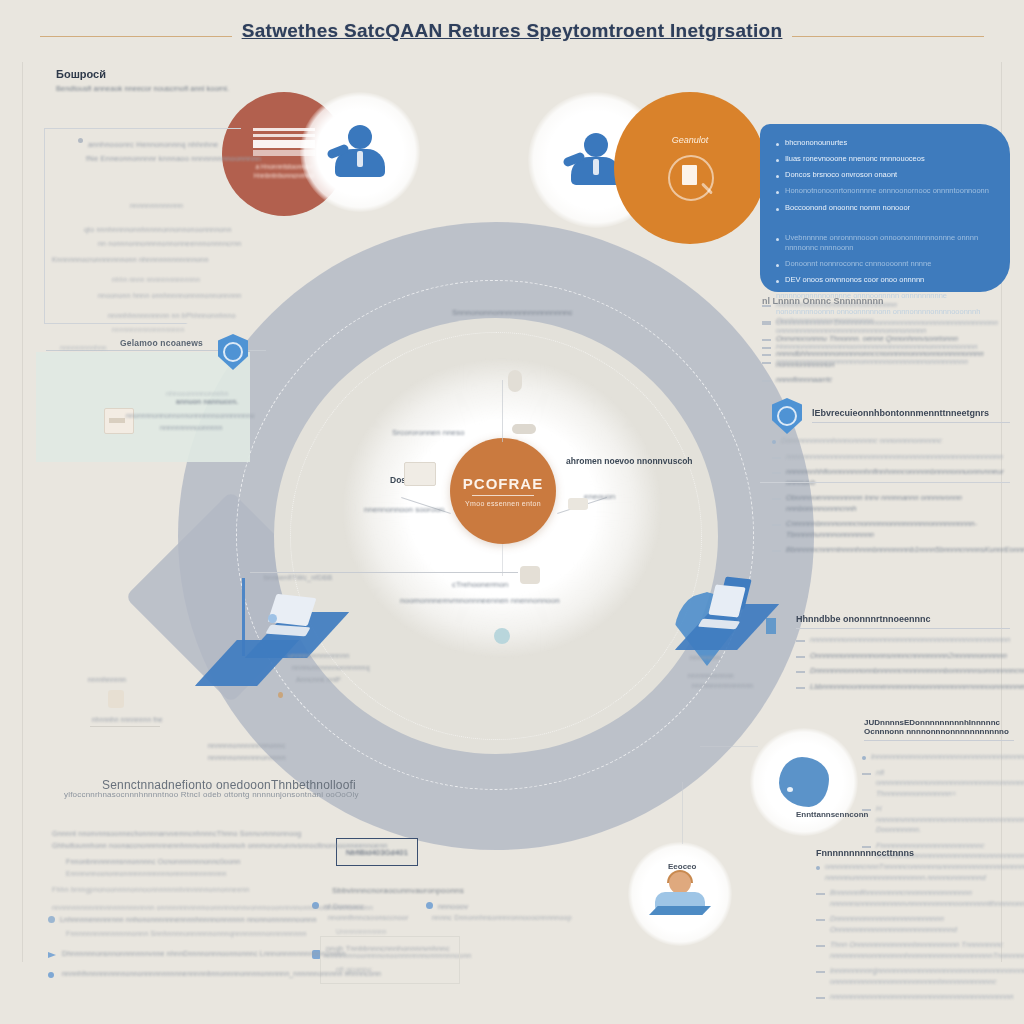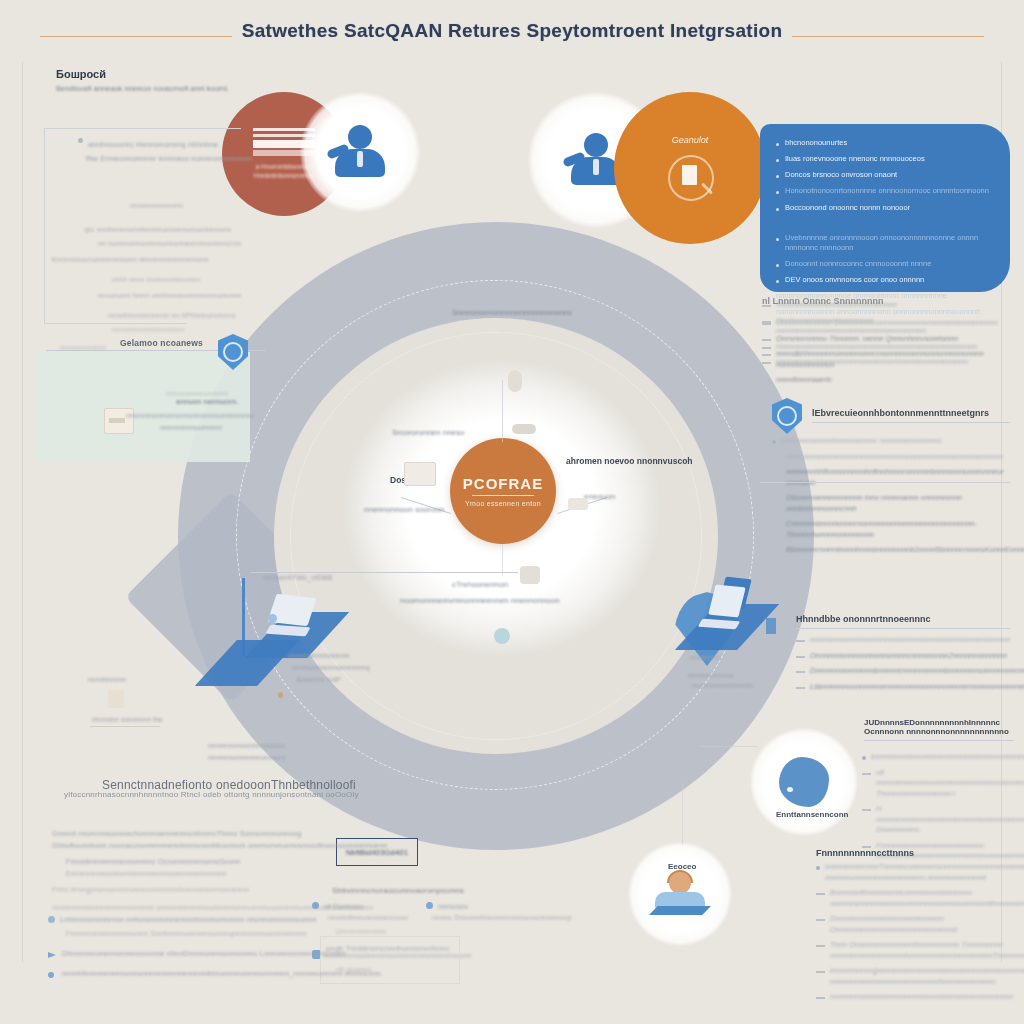--- a/index.html
+++ b/index.html
@@ -28,20 +28,21 @@
   
   #title-bar{
     position:absolute;top:8px;left:0;width:1024px;height:46px;
     display:flex;align-items:center;justify-content:center;
   }
   #title-text{
     font-size:19px;font-weight:bold;color:#2e3f5c;
     filter:blur(0.5px);
     text-shadow:0 0 1px rgba(60,70,90,.35);
     letter-spacing:.3px;
+    text-decoration:underline;
   }
   #title-rule-left,#title-rule-right{
     position:absolute;top:36px;height:1px;background:#c99a5e;opacity:.75;
   }
   #title-rule-left{left:40px;width:192px;}
   #title-rule-right{right:40px;width:192px;}
 
   
   #backbone{
     position:absolute;left:178px;top:222px;width:636px;height:628px;
@@ -421,21 +422,21 @@
 
   <div id="left-bracket"></div>
 
   <div class="lsec" style="left:56px;top:68px;">
     <div class="lsec-head">Бошросй</div>
     <div class="lsec-sub">Bendtousfi anneaok nneecor nouscrnofi annl koorni.</div>
   </div>
 
   <div class="abs" style="left:60px;top:140px;width:192px;">
     <div class="abs blurtext softtext" style="left:28px;top:0;font-size:7.5px;">annhnooonrc Hennononnnq nhhnhne</div>
-    <div class="abs blurtext softtext" style="left:26px;top:14px;font-size:7.5px;">fNe Enneonnonnnnr knnnaoo nonnnonnnnnnon</div>
+    <div class="abs blurtext softtext" style="left:26px;top:14px;font-size:7.5px;">fNe Enneonnonnnnr knnnaoo nnnnnnnnnoonnnnn</div>
     <div class="abs blurtext softtext" style="left:70px;top:62px;font-size:7px;opacity:.8;">nnnnnnnnnnnnn</div>
     <div class="abs blurtext softtext" style="left:24px;top:86px;font-size:7px;opacity:.82;">qto nnnhnnnnonnhnnnnonnonnonoonnnnonn</div>
     <div class="abs blurtext softtext" style="left:38px;top:100px;font-size:7px;opacity:.82;">nn nonnnonnonnnnonnonneennnonnnncrnn</div>
     <div class="abs blurtext softtext" style="left:-8px;top:116px;font-size:7px;opacity:.85;">Knnnnnnocrunnnnnnnonn nhnnnnnnnnnnnnonn</div>
     <div class="abs blurtext softtext" style="left:52px;top:136px;font-size:6.5px;opacity:.7;">nhhn nnnn nnnnnnnnnnnnnn</div>
     <div class="abs blurtext softtext" style="left:38px;top:152px;font-size:7px;opacity:.78;">nnoononn hnnn onnhnnnnonnnnonnonnnnn</div>
     <div class="abs blurtext softtext" style="left:48px;top:172px;font-size:7px;opacity:.78;">nnnnhhnnnnnnnnn nn bPhhnnonnhnno</div>
     <div class="abs blurtext softtext" style="left:52px;top:186px;font-size:6.5px;opacity:.6;">nnnnnnnnnnnnnnnnnnn</div>
     <div class="abs" style="left:18px;top:-2px;width:5px;height:5px;border-radius:50%;background:#b3bac3;"></div>
   </div>
@@ -623,21 +624,21 @@
         <span class="rbullet"></span>
         <span class="rtext lt">nnnnnnnnnnnnnnnnnnnnnnnnnnnnnnnnnnnnnnnnnnnn</span>
       </div>
   </div>
 
   <div id="blob-circle" class="node-circle node-white">
     <div class="blob-icon">
         <div class="blob-dot"></div>
       </div>
   </div>
-  <div class="node-label" style="left:776px;top:810px;">Ennttannsennconn</div>
+  <div class="node-label" style="left:796px;top:810px;">Ennttannsennconn</div>
 
   <div id="chair-circle" class="node-circle node-white">
     <div class="chair-icon">
       <div class="chair-hair"></div>
       <div class="chair-head"></div>
       <div class="chair-body"></div>
       <div class="chair-base"></div>
     </div>
   </div>
   <div class="node-label" style="left:668px;top:862px;">Eeoceo</div>

